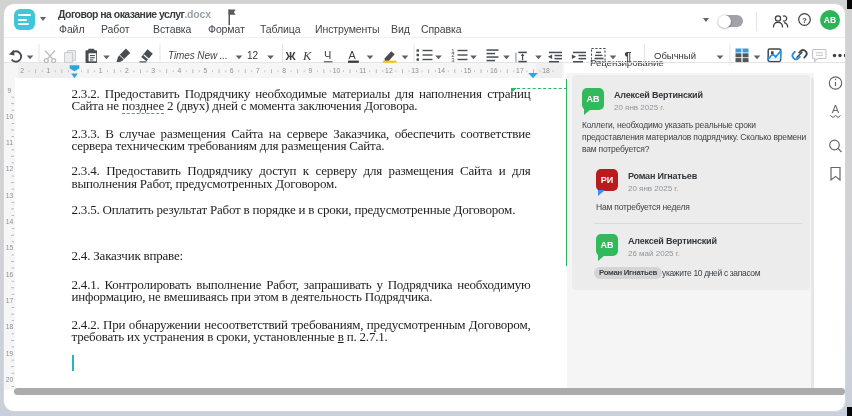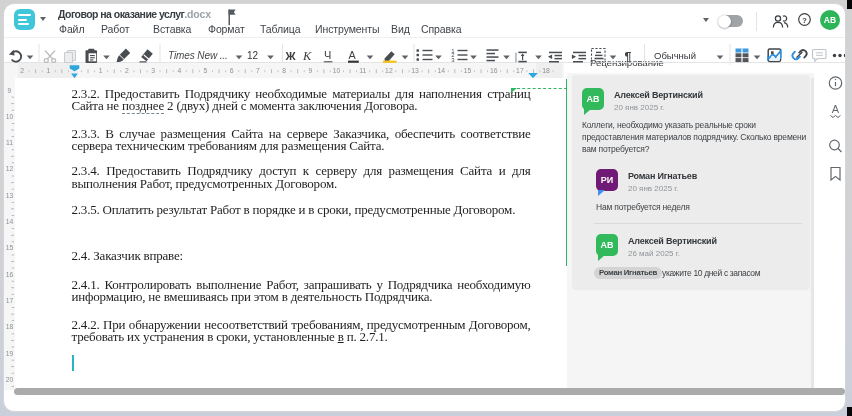--- a/index.html
+++ b/index.html
@@ -30,21 +30,21 @@
   #panel{left:563px;top:69px;width:249px;height:317px;background:#f5f5f5;}
   #card{position:absolute;left:5px;top:2px;width:238px;height:215px;background:#ececec;border-radius:4px;}
   .cname{position:absolute;font-size:9px;font-weight:bold;color:#33373b;letter-spacing:-0.2px;white-space:pre;}
   .cdate{position:absolute;font-size:8px;color:#909599;white-space:pre;}
   .cbody{position:absolute;font-size:8.5px;color:#3f4347;line-height:11.8px;letter-spacing:-0.2px;}
   .av{position:absolute;width:22px;height:22px;border-radius:5px;color:#fff;font-size:9px;font-weight:bold;
       display:flex;align-items:center;justify-content:center;}
   .av:after{content:"";position:absolute;left:2px;bottom:-5px;width:0;height:0;
       border-top:6px solid;border-right:7px solid transparent;}
   .avg{background:#31b95c;} .avg:after{border-top-color:#31b95c;}
-  .avb{background:#701a75;text-align:center;} .avb:after{border-top-color:#3e8df6;}
+  .avb{background:#b91c1c;text-align:center;} .avb:after{border-top-color:#3e8df6;}
   
   #sidebar{right:0;top:59px;width:31px;bottom:15px;background:#fff;}
   
   #status{left:0;bottom:0;width:100%;height:14px;background:#f4f4f4;border-top:1px solid #d8d8d8;}
   .stxt{position:absolute;font-size:9px;color:#3c4043;top:2.5px;white-space:pre;}
   #hscroll{position:absolute;left:10px;bottom:16px;height:7px;right:0px;background:#ababab;border-radius:4px;}
   #vscroll-track{position:absolute;left:807px;top:74px;width:6px;bottom:23px;background:#e6e6e6;}
   #vscroll{position:absolute;left:810px;top:205px;width:6px;height:48px;background:#a8a8a8;border-radius:3px;}
   svg{display:block;}
   .mi{position:absolute;top:0;}

